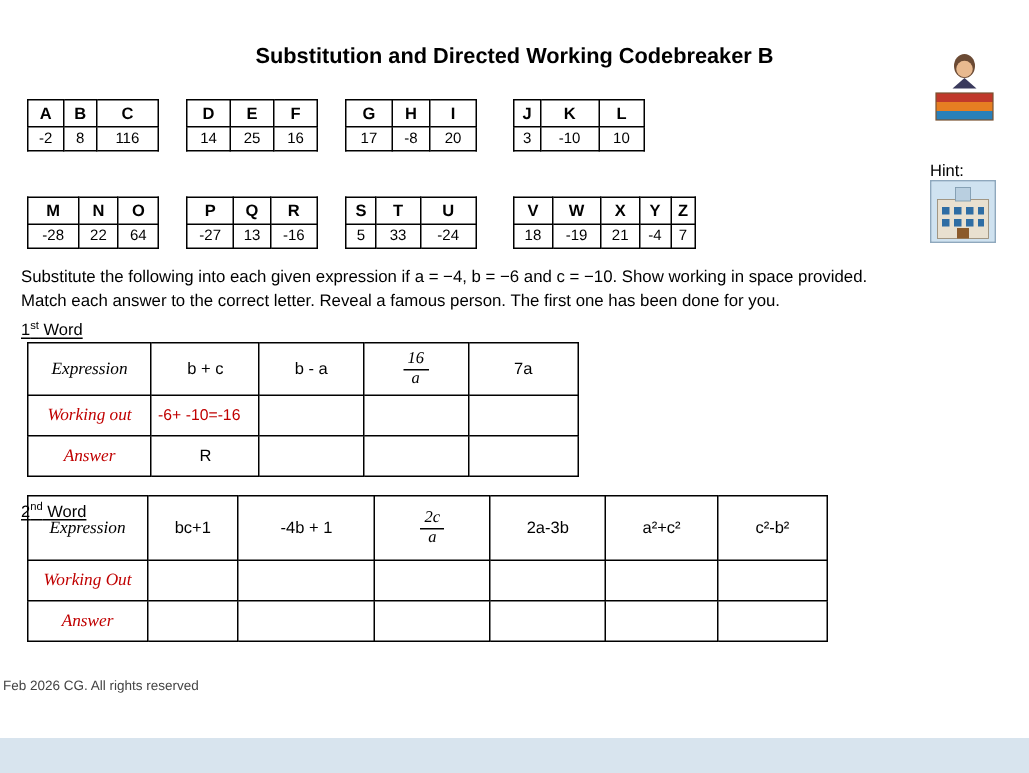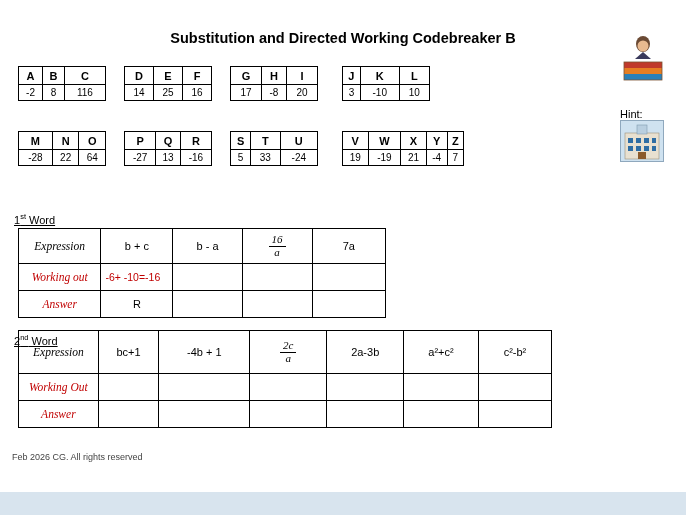--- a/index.html
+++ b/index.html
@@ -108,21 +108,21 @@
     line-height: 1.05;
     font-size: 11px;
   }
   .frac .num { display: block; border-bottom: 1px solid #000; padding: 0 3px; }
   .frac .den { display: block; padding: 0 3px; }
   .expr { font-family: "Liberation Sans", sans-serif; font-size: 11px; }
 
   
   .footer {
     position: absolute;
-    left: 12px;
+    left: 2px;
     top: 452px;
     font-size: 9px;
     color: #444;
   }
 
   
   .clip-books {
     position: absolute;
     left: 620px; top: 32px;
     width: 46px; height: 52px;
@@ -283,29 +283,33 @@
   <table class="codetable" style="left:342px; top:131px; width:122px;">
     <tbody>
         <tr class="letters">
       <td>V</td>
       <td>W</td>
       <td>X</td>
       <td>Y</td>
       <td>Z</td>
     </tr>
     <tr>
-      <td>19</td>
+      <td>18</td>
       <td>-19</td>
       <td>21</td>
       <td>-4</td>
       <td>7</td>
     </tr>
   </tbody>
     </table>
 
+  <div class="instructions">
+    <div>Substitute the following into each given expression if  a = −4, b = −6 and c = −10.  Show working in space provided.</div>
+    <div>Match each answer to the correct letter.  Reveal a famous person. The first one has been done for you.</div>
+  </div>
 
   <div class="wordlabel" style="left:14px; top:212px;text-decoration:underline;">1<sup>st</sup> Word</div>
 
   <table class="worktable" style="left:18px; top:228px; width:368px;">
     <tbody>
         <tr>
       <td class="rowhead" style="width:78px; height:30px;">Expression</td>
       <td style="width:68px;"><span class="expr">b + c</span></td>
       <td style="width:68px;"><span class="expr">b - a</span></td>
       <td style="width:68px;">

